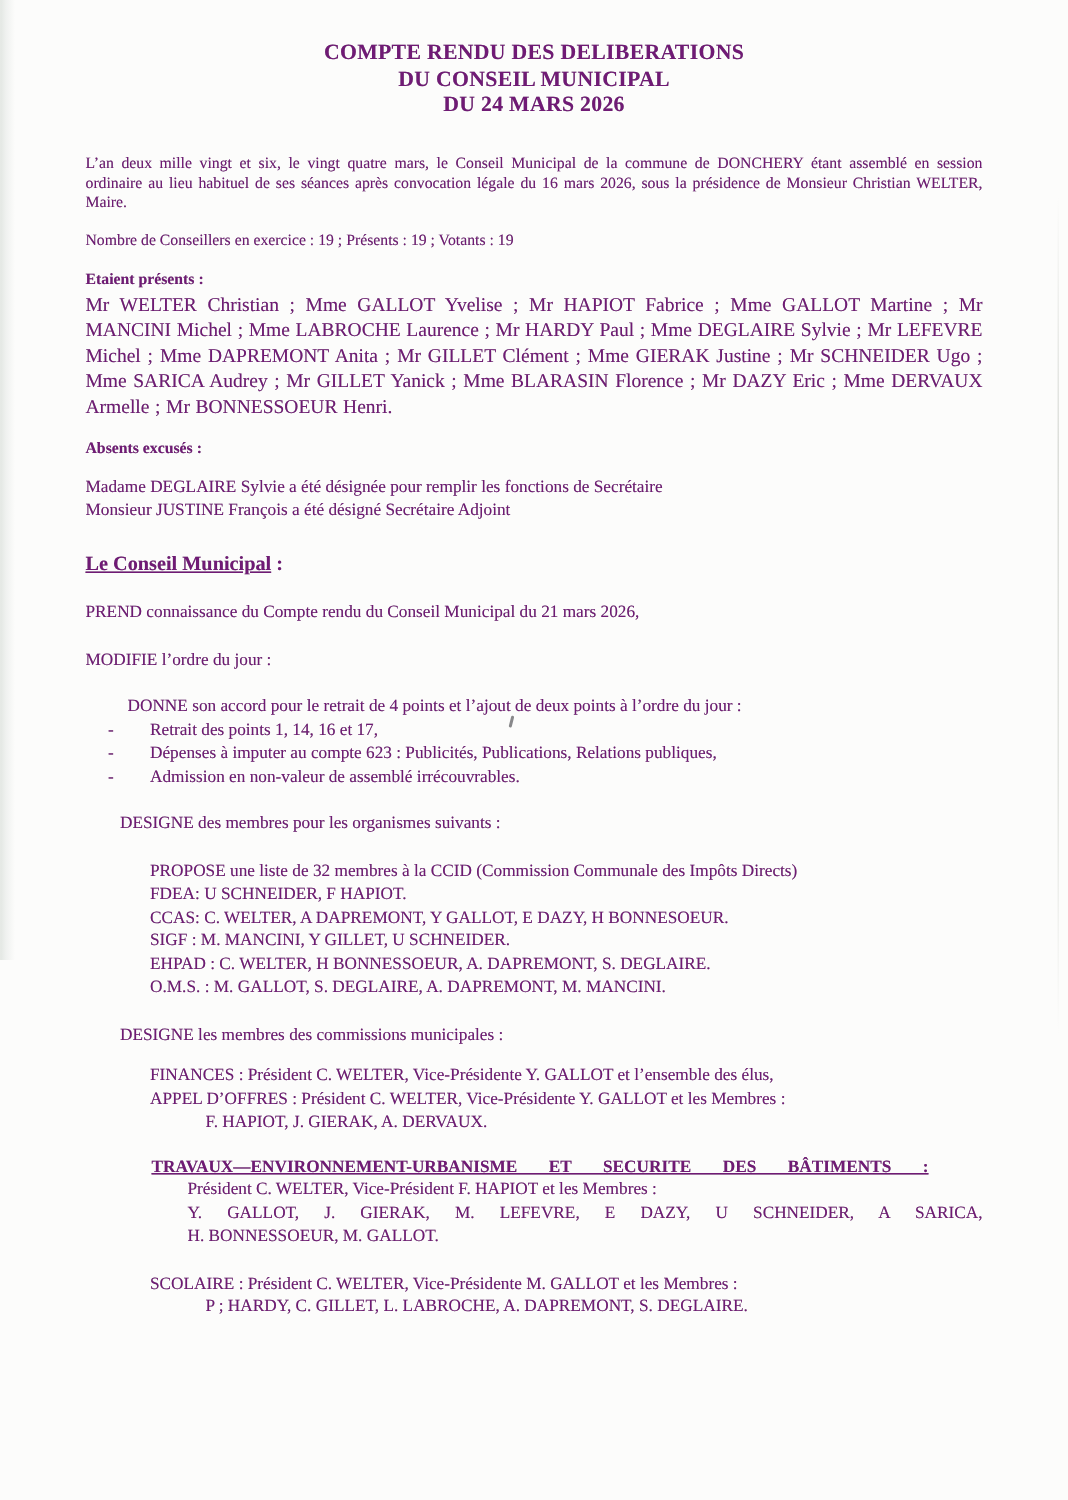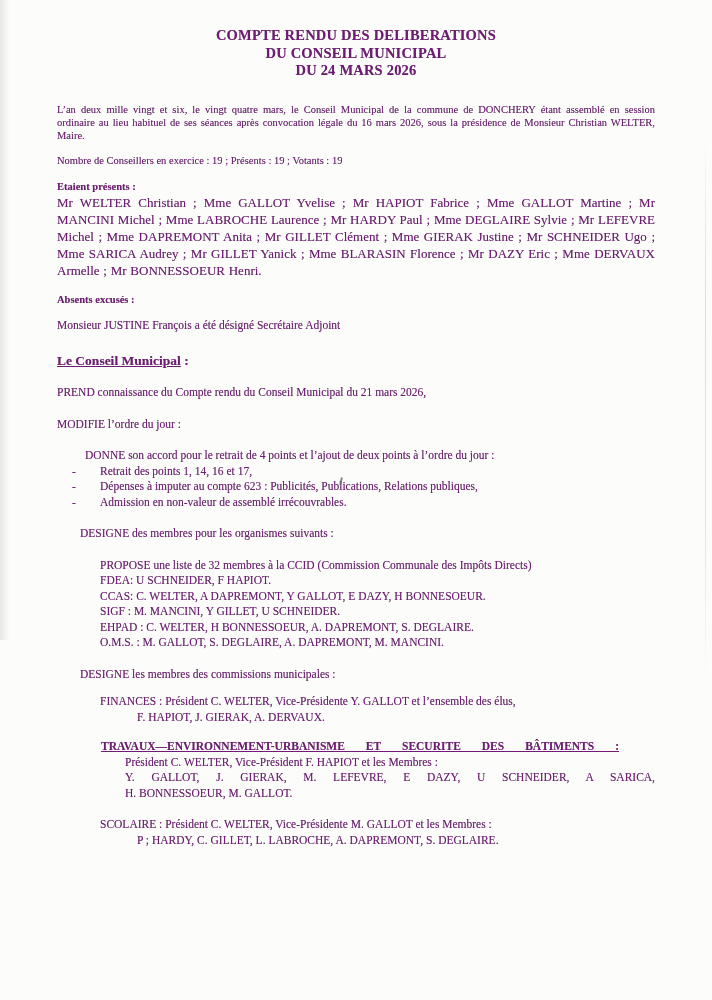--- a/index.html
+++ b/index.html
@@ -80,20 +80,21 @@
 
     <p class="counts">Nombre de Conseillers en exercice : 19 ; Présents : 19 ; Votants : 19</p>
 
     <p class="sec-heading"><span class="u">Etaient présents</span><span> :</span></p>
 
     <p class="presents">Mr WELTER Christian ; Mme GALLOT Yvelise ; Mr HAPIOT Fabrice ; Mme GALLOT Martine ; Mr MANCINI Michel ; Mme LABROCHE Laurence ; Mr HARDY Paul ; Mme DEGLAIRE Sylvie ; Mr LEFEVRE Michel ; Mme DAPREMONT Anita ; Mr GILLET Clément ; Mme GIERAK Justine ; Mr SCHNEIDER Ugo ; Mme SARICA Audrey ; Mr GILLET Yanick ; Mme BLARASIN Florence ; Mr DAZY Eric ; Mme DERVAUX Armelle ; Mr BONNESSOEUR Henri.</p>
 
     <p class="sec-heading"><span class="u">Absents excusés</span><span> :</span></p>
 
     <div class="secretary">
+      <div>Madame DEGLAIRE Sylvie a été désignée pour remplir les fonctions de Secrétaire</div>
       <div>Monsieur JUSTINE François a été désigné Secrétaire Adjoint</div>
     </div>
 
     <h2 class="council-heading"><span class="u">Le Conseil Municipal</span><span> :</span></h2>
 
     <p class="block mt-action"><span class="kw">PREND</span><span> connaissance du Compte rendu du Conseil Municipal du 21 mars 2026,</span></p>
 
     <p class="block mt-action"><span class="kw">MODIFIE</span><span> l’ordre du jour :</span></p>
 
     <div class="block mt-action">
@@ -120,20 +121,21 @@
       <p class="org-line"><span class="kw">CCAS:</span><span> C. WELTER, A DAPREMONT, Y GALLOT, E DAZY, H BONNESOEUR.</span></p>
       <p class="org-line"><span class="kw">SIGF :</span><span> M. MANCINI, Y GILLET, U SCHNEIDER.</span></p>
       <p class="org-line"><span class="kw">EHPAD :</span><span> C. WELTER, H BONNESSOEUR, A. DAPREMONT, S. DEGLAIRE.</span></p>
       <p class="org-line"><span class="kw">O.M.S. :</span><span> M. GALLOT, S. DEGLAIRE, A. DAPREMONT, M. MANCINI.</span></p>
     </div>
 
     <p class="block mt-action indent-23"><span class="kw">DESIGNE</span><span> les membres des commissions municipales :</span></p>
 
     <div class="block commission indent-43">
       <p><span class="kw">FINANCES :</span><span> Président C. WELTER, Vice-Présidente Y. GALLOT et l’ensemble des élus,</span></p>
+      <p><span class="kw">APPEL D’OFFRES :</span><span> Président C. WELTER, Vice-Présidente Y. GALLOT et les Membres :</span></p>
       <p class="indent-80" style="margin-left:37px">F. HAPIOT, J. GIERAK, A. DERVAUX.</p>
     </div>
 
     <div class="block commission" style="margin-top:14px">
       <p class="travaux-label">TRAVAUX—ENVIRONNEMENT-URBANISME ET SECURITE DES BÂTIMENTS :</p>
       <p class="travaux-inner">Président C. WELTER, Vice-Président F. HAPIOT et les Membres :</p>
       <p class="travaux-just">Y. GALLOT, J. GIERAK, M. LEFEVRE, E DAZY, U SCHNEIDER, A SARICA,</p>
       <p class="travaux-inner">H. BONNESSOEUR, M. GALLOT.</p>
     </div>
 

